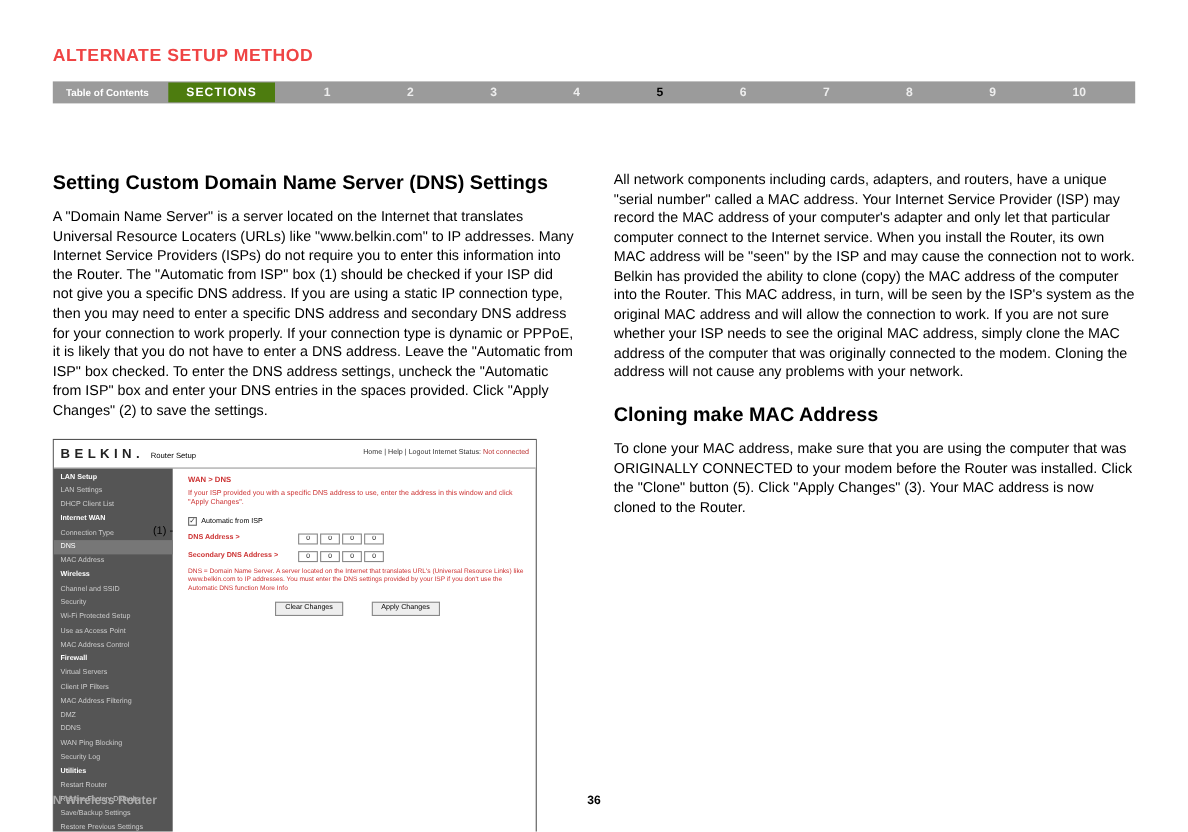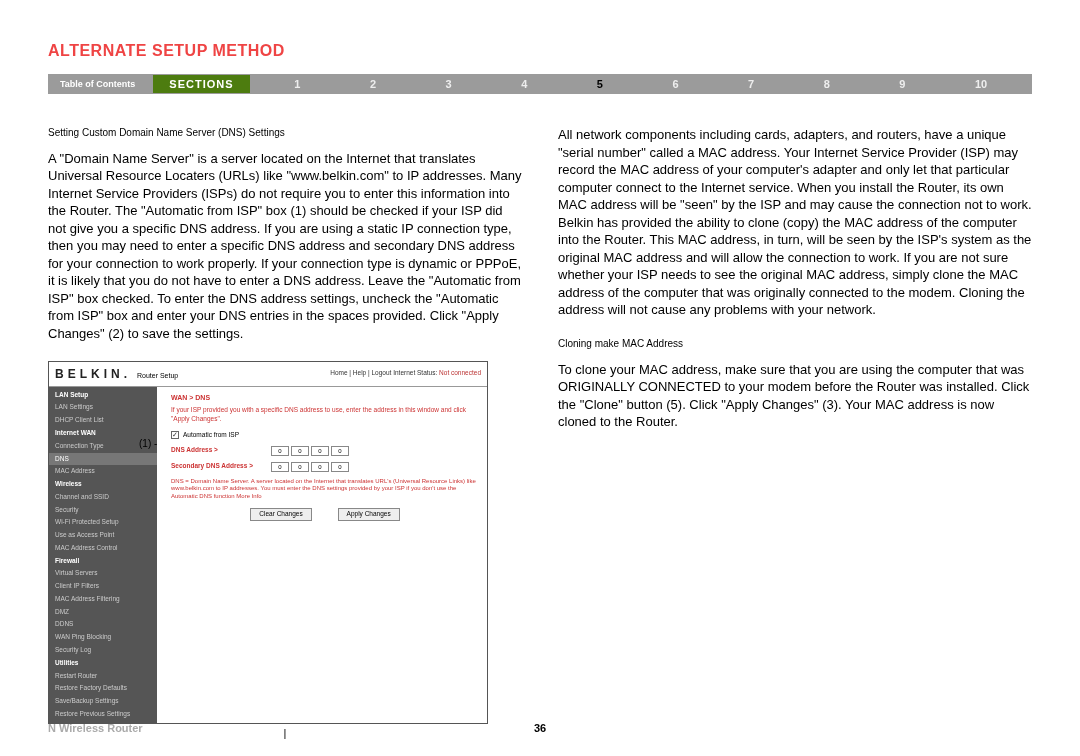--- a/index.html
+++ b/index.html
@@ -20,21 +20,21 @@
     margin-bottom: 14px;
   }
   .nav-bar {
     background: #9b9b9b;
     height: 20px;
     display: flex;
     align-items: center;
     color: #fff;
     font-size: 10px;
     font-weight: bold;
-    margin-bottom: 32px;
+    margin-bottom: 60px;
   }
   .toc {
     padding: 0 12px;
     font-size: 9px;
   }
   .sections-label {
     background: #4d7c0f;
     padding: 3px 16px;
     letter-spacing: 1px;
     font-size: 11px;
@@ -47,22 +47,22 @@
     padding: 0 10px;
   }
   .nav-num { font-size: 11px; font-weight: bold; color: #eee; }
   .nav-num.active { color: #000; }
   .columns {
     display: flex;
     gap: 36px;
   }
   .col { flex: 1; font-size: 13px; line-height: 1.35; }
   .subhead {
-    font-weight: normal;
-    font-size: 10px;
+    font-weight: bold;
+    font-size: 18px;
     margin-bottom: 10px;
   }
   .body-text { margin-bottom: 18px; }
   .screenshot {
     width: 440px;
     border: 1px solid #555;
     background: #fff;
     font-size: 7px;
     margin-top: 10px;
   }

